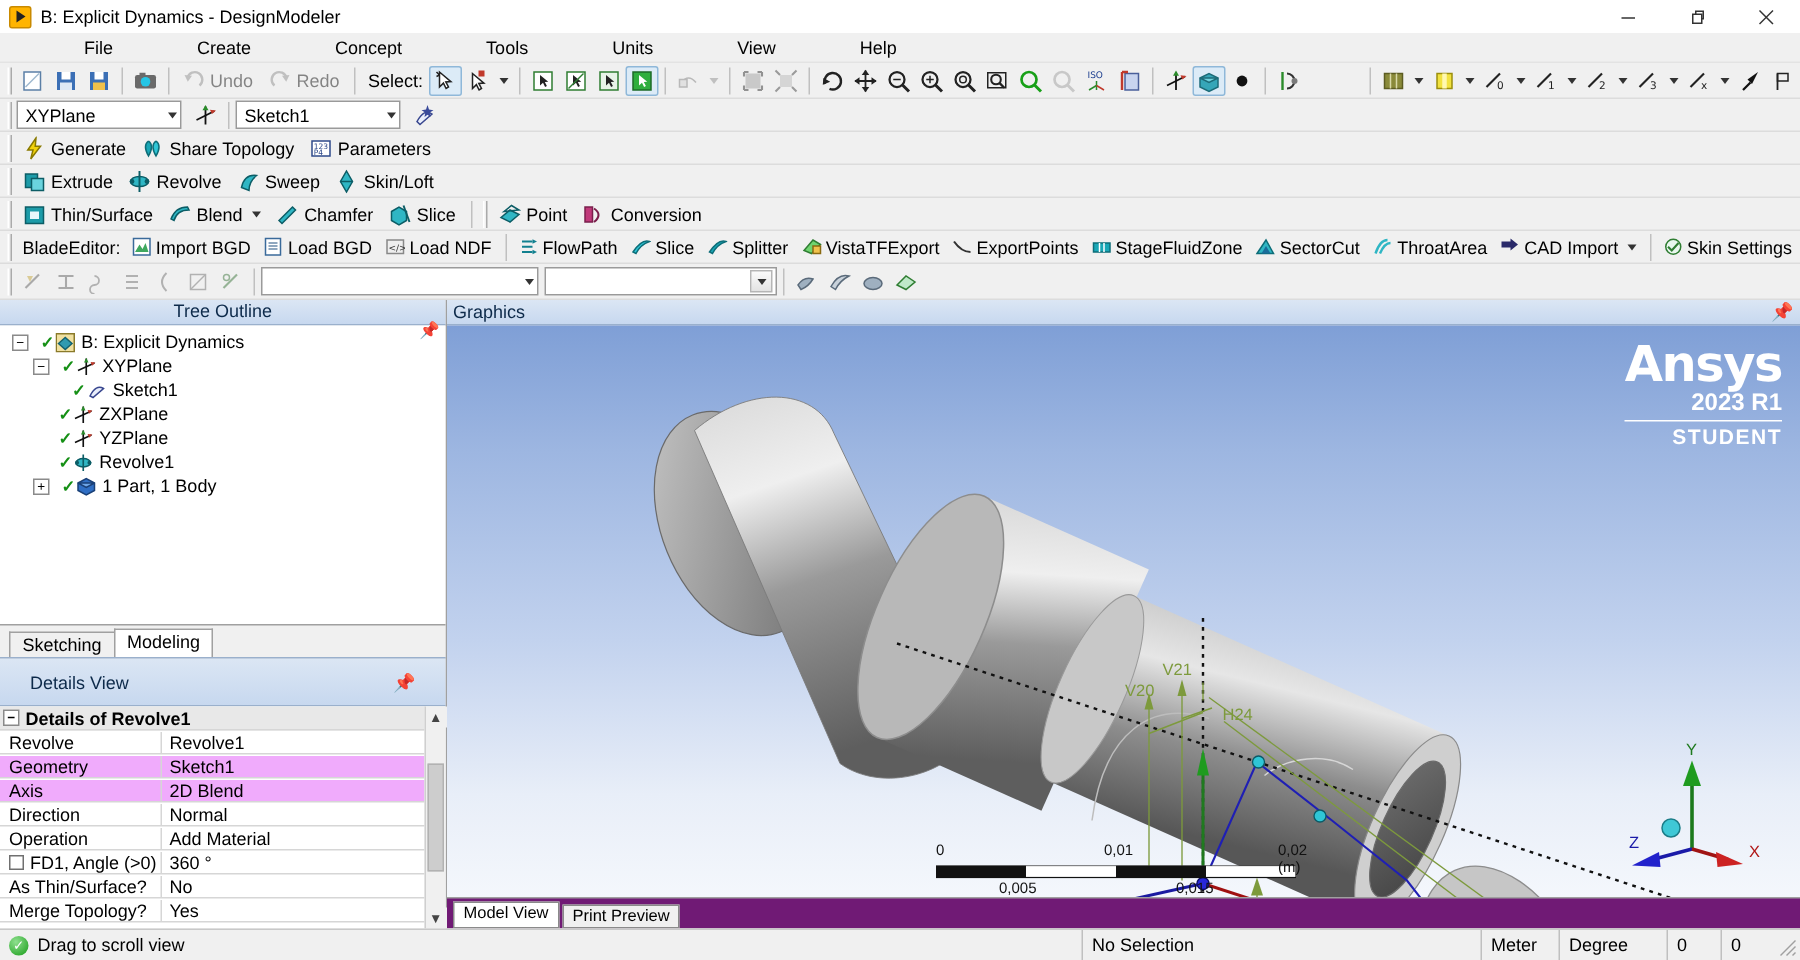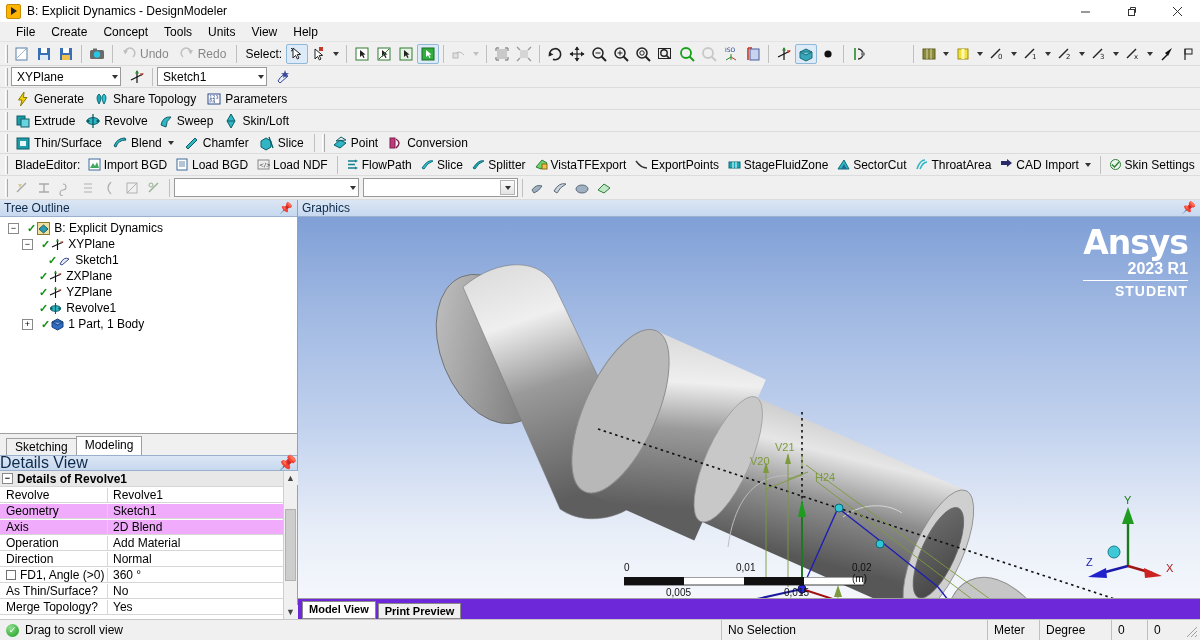--- a/index.html
+++ b/index.html
@@ -15,21 +15,21 @@
   
   .titlebar { height:22px; background:#ffffff; display:flex; align-items:center; padding-left:6px; position:relative; flex:0 0 22px; }
   .titlebar .app-ico { width:15px; height:15px; background:#ffb400; border:1px solid #c98a00; border-radius:2px; display:flex; align-items:center; justify-content:center; margin-right:6px;}
   .titlebar .app-ico .tri { width:0;height:0;border-left:6px solid #222;border-top:4px solid transparent;border-bottom:4px solid transparent;margin-left:1px;}
   .titlebar .ttl { font-size:12px; color:#000; }
   .winbtns { position:absolute; right:0; top:0; height:22px; display:flex; }
   .winbtns div { width:46px; height:22px; display:flex; align-items:center; justify-content:center; font-size:12px; color:#333; }
 
   
   .menubar { height:20px; background:#f0f0f0; display:flex; align-items:center; padding-left:8px; border-bottom:1px solid #e3e3e3; flex:0 0 20px;}
-  .menubar span { padding:2px 8px; font-size:12px; }
+  .menubar span { padding:2px 8px; font-size:12px;margin-left:40px; }
 
   
   .tbrow { background:#f0f0f0; display:flex; align-items:center; border-bottom:1px solid #dcdcdc; padding-left:2px; }
   .tb1 { height:24px; flex:0 0 24px;}
   .tb2 { height:22px; flex:0 0 22px;}
   .tb3 { height:22px; flex:0 0 22px;}
   .tb4 { height:22px; flex:0 0 22px;}
   .tb5 { height:22px; flex:0 0 22px;}
   .tb6 { height:22px; flex:0 0 22px;}
   .tb7 { height:24px; flex:0 0 24px;}
@@ -46,33 +46,33 @@
   .ic.s13 { width:13px;height:13px;flex:0 0 13px;}
 
   
   .combo { height:19px; border:1px solid #9a9a9a; background:#fff; display:flex; align-items:center; padding:0 2px 0 5px; font-size:12px; }
   .combo .cbtxt { flex:1; white-space:nowrap; overflow:hidden;}
   .combo .cbar { width:15px; height:15px; background:linear-gradient(#fbfbfb,#e3e3e3); border:1px solid #b5b5b5; display:flex;align-items:center;justify-content:center;}
 
   
   .main { flex:1 1 auto; display:flex; min-height:0; }
   .leftcol { width:298px; flex:0 0 298px; display:flex; flex-direction:column; background:#f0f0f0; border-right:1px solid #a0a0a0;}
-  .panelhdr { height:17px; background:linear-gradient(#dbe6f4,#c7d8ef); display:flex; align-items:center; padding:0 4px; font-size:12px; border-bottom:1px solid #9ab0cc; color:#0d2a4a;}
+  .panelhdr { height:17px; background:linear-gradient(#dbe6f4,#c7d8ef); display:flex; align-items:center; padding:0 4px; font-size:12px; border-bottom:1px solid #9ab0cc; color:#0d2a4a;flex-direction:column;}
   .panelhdr .pin { margin-left:auto; font-size:11px; color:#2a4a70; transform:rotate(0deg);}
 
   .tree { flex:1 1 auto; background:#fff; overflow:hidden; padding:3px 0 0 2px; font-size:12px; }
   .trow { height:16px; display:flex; align-items:center; white-space:nowrap; }
   .tpm { width:11px;height:11px;border:1px solid #8a8a8a;background:#fff;display:inline-flex;align-items:center;justify-content:center;font-size:9px;line-height:9px;color:#000; margin-right:2px; flex:0 0 11px;}
   .tchk { color:#169016; font-size:11px; margin-right:1px; font-weight:bold;}
 
   .tabsrow { height:20px; display:flex; align-items:flex-end; padding-left:6px; background:#f0f0f0; border-top:1px solid #a0a0a0; flex:0 0 22px;}
   .tabsrow .tab { height:17px; padding:1px 8px 0; font-size:12px; background:#f0f0f0; border:1px solid #a0a0a0; border-bottom:none; margin-right:-1px;}
   .tabsrow .tab.act { background:#fff; height:19px; position:relative; z-index:2;}
 
-  .dvhdr { height:16px; background:linear-gradient(#dbe6f4,#c7d8ef); display:flex; align-items:center; padding:0 0; font-size:16px; border-top:1px solid #9ab0cc; border-bottom:1px solid #9ab0cc; color:#0d2a4a;}
+  .dvhdr { height:33px; background:linear-gradient(#dbe6f4,#c7d8ef); display:flex; align-items:center; padding:0 20px; font-size:12px; border-top:1px solid #9ab0cc; border-bottom:1px solid #9ab0cc; color:#0d2a4a;}
   .details { height:148px; flex:0 0 148px; display:flex; background:#fff; }
   .dtable { flex:1 1 auto; }
   .drow { height:16px; display:flex; border-bottom:1px solid #d6d6d6; font-size:12px; align-items:center;}
   .drow.grp { background:#e8e8e8; font-weight:bold; padding-left:2px; }
   .dk { width:108px; flex:0 0 108px; padding-left:6px; border-right:1px solid #d6d6d6; white-space:nowrap; overflow:hidden; display:flex; align-items:center; }
   .dv { flex:1 1 auto; padding-left:5px; white-space:nowrap; overflow:hidden;}
   .drow.alt .dk, .drow.alt .dv { background:#f0abfc; }
   .dgexp { width:11px;height:11px;border:1px solid #8a8a8a;background:#fff;display:inline-flex;align-items:center;justify-content:center;font-size:9px;line-height:9px;margin-right:4px;flex:0 0 11px;}
   .dcb { width:10px;height:10px;border:1px solid #707070;background:#fff;margin-right:4px;flex:0 0 10px;}
   .dscroll { width:14px; flex:0 0 14px; background:#f0f0f0; border-left:1px solid #cfcfcf; display:flex; flex-direction:column; justify-content:space-between; align-items:center;}
@@ -86,21 +86,21 @@
   .gview { flex:1 1 auto; position:relative; overflow:hidden;
            background:linear-gradient(#7f9fd6 0%, #9db6e1 22%, #c2d2ee 55%, #e8eef8 82%, #f4f7fc 100%); }
   .logo { position:absolute; right:12px; top:10px; text-align:right; color:#fff; user-select:none;}
   .logo .ans { font-size:33px; font-weight:bold; letter-spacing:-1px; line-height:32px; font-family:"DejaVu Sans", sans-serif;}
   .logo .rel { font-size:16px; font-weight:bold; line-height:19px; letter-spacing:0px;}
   .logo .hr { height:1px; background:#fff; margin:2px 0 2px auto; width:100%;}
   .logo .stu { font-size:14px; font-weight:bold; letter-spacing:1px; line-height:16px;}
 
   .scalebar { position:absolute; left:0; top:0; font-size:10px; color:#111;}
 
-  .gtabs { height:20px; background:#6d28d9; border-top:1px solid #a0a0a0; display:flex; align-items:flex-end; padding-left:4px; flex:0 0 21px;font-weight:bold;}
+  .gtabs { height:20px; background:#701a75; border-top:1px solid #a0a0a0; display:flex; align-items:flex-end; padding-left:4px; flex:0 0 21px;}
   .gtabs .gt { height:16px; padding:1px 6px 0; font-size:11px; border:1px solid #8a8a8a; background:#f0f0f0; margin-right:2px;}
   .gtabs .gt.act { background:#fff; height:18px;}
 
   
   .status { height:21px; flex:0 0 21px; background:#f0f0f0; border-top:1px solid #c8c8c8; display:flex; align-items:stretch; font-size:12px;}
   .scell { display:flex; align-items:center; padding:0 6px; border-right:1px solid #c0c0c0; }
   .scell.grow { flex:1 1 auto; }
   .sgreen { width:13px;height:13px;border-radius:50%;background:radial-gradient(circle at 35% 30%, #8fe08f, #179b17); margin-right:6px; display:flex; align-items:center; justify-content:center; color:#fff; font-size:9px;}
   .grip { width:16px; display:flex;align-items:flex-end;justify-content:flex-end; padding:2px;}
 </style>
@@ -836,26 +836,26 @@
           </div>
           <div class="drow alt">
             <div class="dk">Geometry</div>
             <div class="dv">Sketch1</div>
           </div>
           <div class="drow alt">
             <div class="dk">Axis</div>
             <div class="dv">2D Blend</div>
           </div>
           <div class="drow">
+            <div class="dk">Direction</div>
+            <div class="dv">Normal</div>
+          </div>
+          <div class="drow">
             <div class="dk">Operation</div>
             <div class="dv">Add Material</div>
-          </div>
-          <div class="drow">
-            <div class="dk">Direction</div>
-            <div class="dv">Normal</div>
           </div>
           <div class="drow">
             <div class="dk">
               <span class="dcb"></span>
               <span>FD1,  Angle (&gt;0)</span>
             </div>
             <div class="dv">360 °</div>
           </div>
           <div class="drow">
             <div class="dk">As Thin/Surface?</div>

